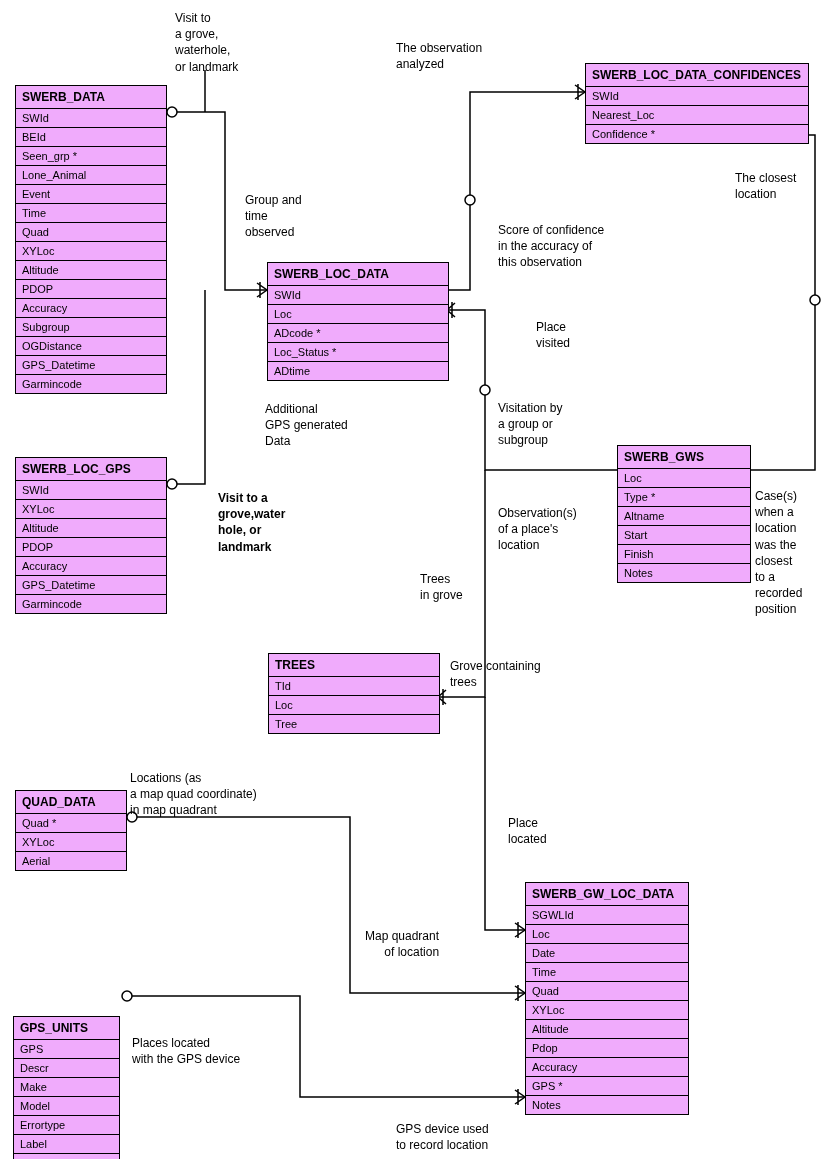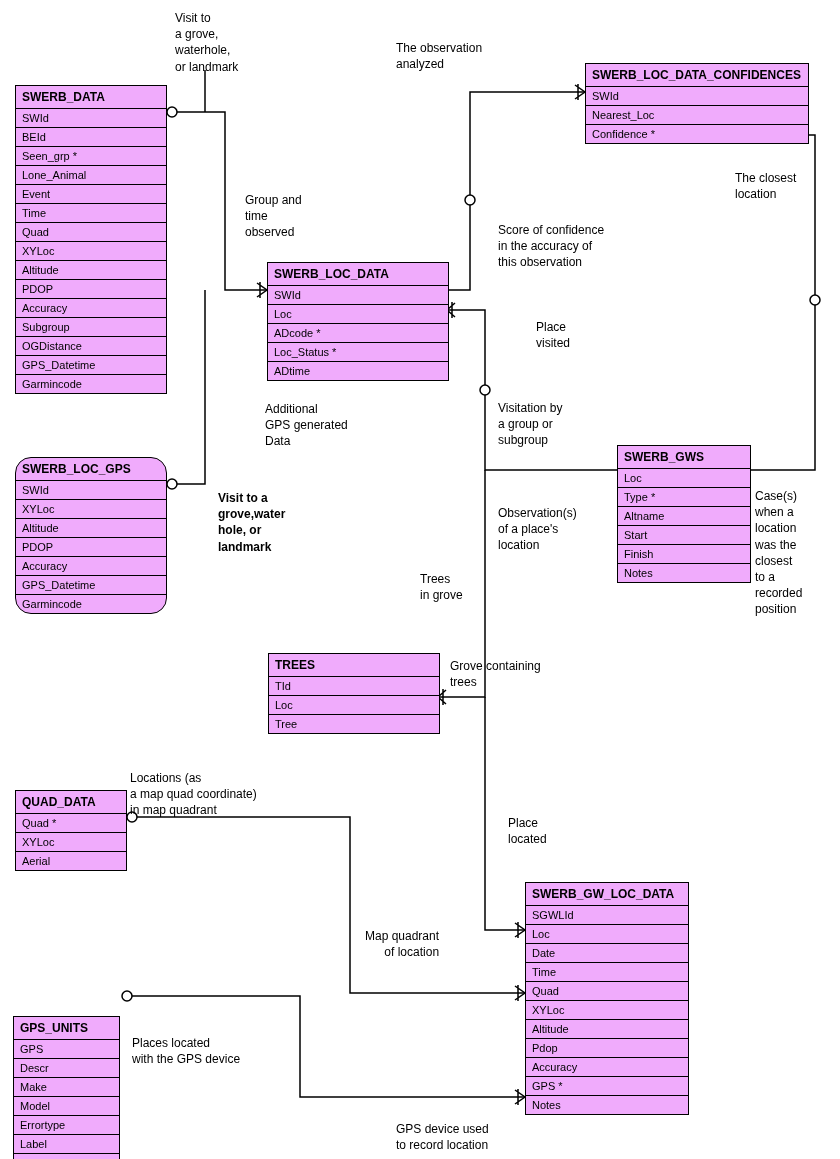--- a/index.html
+++ b/index.html
@@ -68,21 +68,21 @@
       <div class="fld">Quad</div>
       <div class="fld">XYLoc</div>
       <div class="fld">Altitude</div>
       <div class="fld">PDOP</div>
       <div class="fld">Accuracy</div>
       <div class="fld">Subgroup</div>
       <div class="fld">OGDistance</div>
       <div class="fld">GPS_Datetime</div>
       <div class="fld">Garmincode</div>
     </div>
-    <div class="entity" style="left: 15px; top: 457px; width: 150px; border-radius: 16px;">
+    <div class="entity" style="left: 15px; top: 457px; width: 150px;">
       <div class="hdr">SWERB_LOC_GPS</div>
       <div class="fld">SWId</div>
       <div class="fld">XYLoc</div>
       <div class="fld">Altitude</div>
       <div class="fld">PDOP</div>
       <div class="fld">Accuracy</div>
       <div class="fld">GPS_Datetime</div>
       <div class="fld">Garmincode</div>
     </div>
     <div class="entity" style="left: 267px; top: 262px; width: 180px;">

